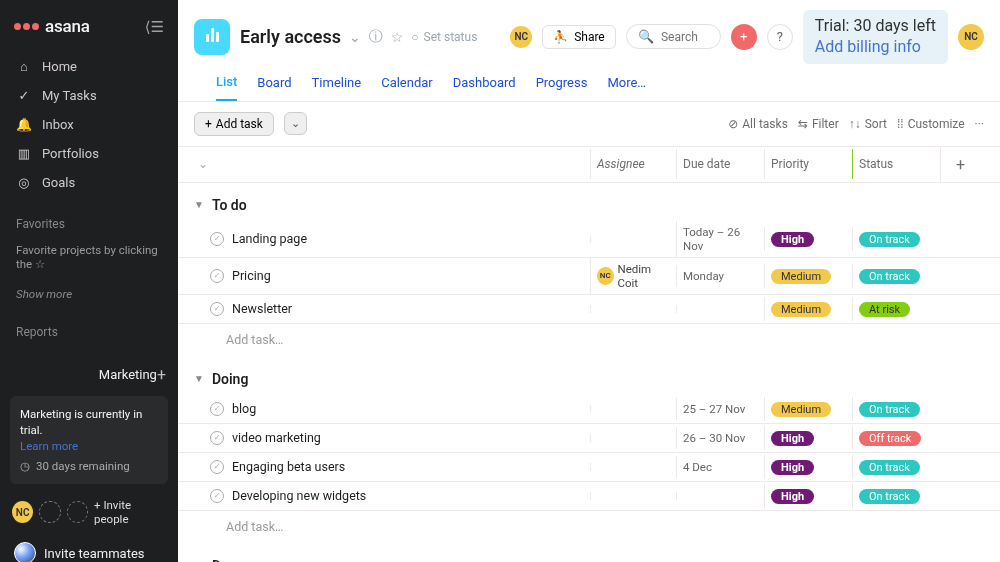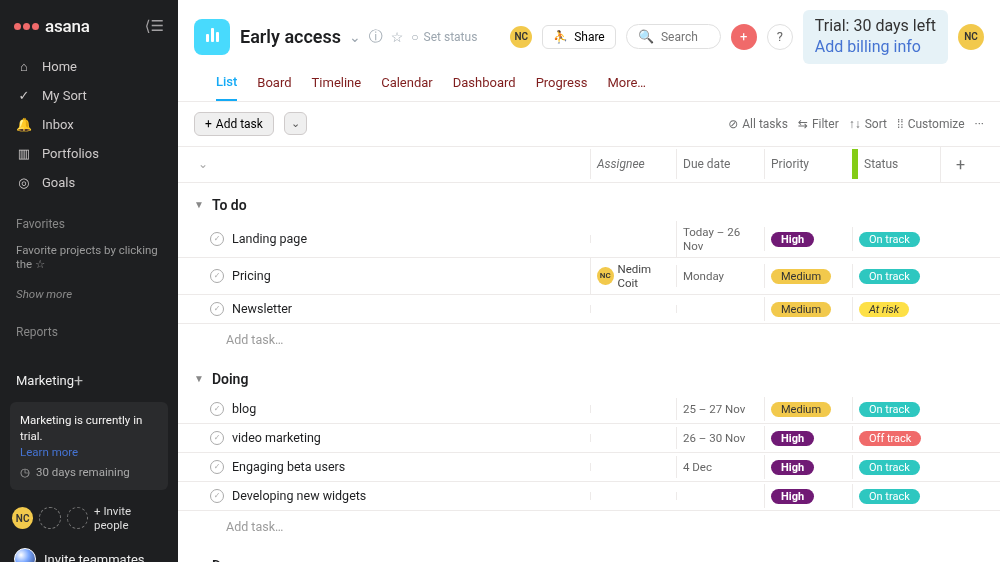--- a/index.html
+++ b/index.html
@@ -1,30 +1,30 @@
 <!DOCTYPE html>
 <html><head>
 <meta charset="utf-8">
 <style>
   * { margin: 0; padding: 0; box-sizing: border-box; font-family: -apple-system, BlinkMacSystemFont, "Segoe UI", Roboto, Helvetica, Arial, sans-serif; }
   body { background: #fff; font-size: 13px; color: #1e1f21; width: 1000px; height: 562px; overflow: hidden; display:flex; }
   .sidebar { width:178px; background:#1e1f21; color:#f5f4f3; display:flex; flex-direction:column; font-size:13px; }
-  .sb-logo { display:flex; align-items:center; justify-content:space-between; padding:16px 14px 10px; }
+  .sb-logo { display:flex; align-items:flex-end; justify-content:space-between; padding:16px 14px 10px; }
   .sb-logo-left { display:flex; align-items:center; gap:6px; }
   .asana-dots { display:flex; gap:2px; }
   .asana-dots span { width:7px; height:7px; border-radius:50%; background:#f06a6a; }
   .asana-name { font-size:17px; font-weight:500; letter-spacing:-0.2px; }
   .collapse-icon { color:#a2a0a2; font-size:15px; }
   .sb-nav { padding:6px 0; }
   .sb-item { display:flex; align-items:center; gap:10px; padding:7px 16px; color:#cfcbcb; cursor:pointer; }
   .sb-icon { width:16px; display:inline-flex; justify-content:center; }
   .sb-section { padding:14px 16px 6px; font-size:12px; color:#878787; }
   .sb-fav { padding:6px 16px; font-size:11.5px; color:#9b9b9b; display:flex; align-items:center; gap:4px; }
   .sb-showmore { padding:10px 16px; font-size:11.5px; color:#8b8b8b;font-style:italic; }
-  .sb-team-row { display:flex; align-items:center; justify-content:flex-start; padding:8px 12px 8px 16px; color:#eee; margin-top:18px; }
+  .sb-team-row { display:flex; align-items:center; justify-content:flex-end; padding:8px 12px 8px 16px; color:#eee; margin-top:12px; }
   .plus-circle { font-size:16px; color:#bbb; }
   .trial-box { margin:4px 10px 8px; background:#2a2b2d; border-radius:6px; padding:10px; font-size:11.5px; line-height:1.4; }
   .trial-learn { color:#4573d2; }
   .trial-remaining { color:#aaa; display:flex; gap:6px; align-items:center; margin-top:4px; }
   .avatar-row { display:flex; align-items:center; gap:6px; padding:6px 12px; }
   .avatar-nc { width:22px; height:22px; border-radius:50%; background:#f2c94c; color:#333; font-size:10px; display:flex; align-items:center; justify-content:center; font-weight:600; }
   .avatar-dashed { width:22px; height:22px; border-radius:50%; border:1px dashed #777; }
   .invite-link { color:#ddd; font-size:11.5px; margin-left:auto; }
   .sb-bottom-invite { display:flex; align-items:center; gap:8px; padding:10px 14px; color:#eee; }
   .orb { width:22px; height:22px; border-radius:50%; background:radial-gradient(circle at 30% 30%, #fff, #7aa7ff 40%, #2a3b6e); border:1px solid #fff; }
@@ -41,56 +41,56 @@
   .search-pill { border:1px solid #e0e0e0; border-radius:16px; padding:4px 12px; width:95px; display:flex; align-items:center; gap:6px; color:#888; }
   .search-pill input { border:none; outline:none; width:55px; font-size:12px; }
   .circle-btn { width:26px; height:26px; border-radius:50%; display:flex; align-items:center; justify-content:center; }
   .circle-red { background:#f06a6a; color:#fff; }
   .circle-border { border:1px solid #e0e0e0; color:#666; }
   .trial-banner { background:#e6f2f7; border-radius:6px; padding:6px 12px; font-size:16px; color:#333; text-align:left; line-height:1.3; }
   .trial-banner .link { color:#4573d2; }
   .corner-avatar { width:26px; height:26px; border-radius:50%; background:#f2c94c; color:#333; font-size:10px; display:flex; align-items:center; justify-content:center; font-weight:600; }
 
   .proj-tabs { display:flex; align-items:center; gap:20px; padding:8px 16px 0 38px; border-bottom:1px solid #edeae9; }
-  .proj-tab { font-size:13px; color:#7f1d1d; padding:2px 0 10px; cursor:pointer; }
+  .proj-tab { font-size:13px; color:#1d4ed8; padding:2px 0 10px; cursor:pointer; }
   .proj-tab.active { color:#14aaf5; border-bottom:2px solid #14aaf5; font-weight:500; }
 
   .toolbar { display:flex; align-items:center; gap:10px; padding:10px 16px; }
   .add-task-btn { border:1px solid #cfcbcb; border-radius:6px; padding:4px 10px; font-size:12px; display:flex; align-items:center; gap:4px; }
   .add-task-caret { border:1px solid #cfcbcb; border-radius:6px; padding:4px 6px; font-size:11px; color:#555; }
   .tb-spacer { flex:1; }
   .tb-ctrl { color:#6d6e6f; font-size:12px; display:flex; align-items:center; gap:4px; }
 
   .cols-header { display:flex; align-items:center; border-top:1px solid #edeae9; border-bottom:1px solid #edeae9; font-size:12px; color:#6d6e6f; padding-left:16px; }
   .col-task { flex:0 0 396px; padding:8px 0; }
   .col-assignee { flex:0 0 86px; padding:8px 6px; border-left:1px solid #edeae9;font-style:italic; }
   .col-due { flex:0 0 88px; padding:8px 6px; border-left:1px solid #edeae9; }
   .col-pri { flex:0 0 88px; padding:8px 6px; border-left:1px solid #edeae9; }
-  .col-stat { flex:0 0 88px; padding:8px 6px; border-left:6px solid #84cc16; }
+  .col-stat { flex:0 0 88px; padding:8px 6px; border-left:1px solid #84cc16; }
   .col-add { flex:0 0 40px; padding:8px 6px; border-left:1px solid #edeae9; text-align:center; font-size:16px; }
   .task-caret-col { width:18px; text-align:center; font-size:12px; color:#aaa; }
 
   .section-hdr { display:flex; align-items:center; gap:8px; padding:14px 0 8px 16px; font-weight:600; font-size:14px; }
   .section-hdr .caret { color:#888; font-size:10px; }
 
   .row { display:flex; align-items:center; border-bottom:1px solid #edeae9; font-size:12.5px; padding-left:16px; min-height:29px; }
   .cell-task-wrap { flex:0 0 396px; display:flex; align-items:center; gap:8px; padding:4px 0 4px 16px; }
   .check-circle { width:14px; height:14px; border:1.2px solid #aaa; border-radius:50%; display:inline-flex; align-items:center; justify-content:center; flex-shrink:0; }
   .check-circle::after { content:"✓"; font-size:8px; color:#aaa; }
   .cell-assignee { flex:0 0 86px; border-left:1px solid #edeae9; padding:4px 6px; display:flex; align-items:center; gap:4px; color:#444; font-size:11.5px; }
   .cell-due { flex:0 0 88px; border-left:1px solid #edeae9; padding:4px 6px; color:#666; font-size:11.5px; }
   .cell-pri { flex:0 0 88px; border-left:1px solid #edeae9; padding:4px 6px; }
   .cell-stat { flex:0 0 88px; border-left:1px solid #edeae9; padding:4px 6px; }
   .cell-blank { flex:0 0 40px; border-left:1px solid #edeae9; }
 
   .pill { padding:1px 10px; border-radius:10px; font-size:11px; color:#fff; display:inline-block; }
   .pri-High { background:#701a75;font-weight:bold; }
   .pri-Medium { background:#f2c94c; color:#333; }
   .stat-On-track { background:#2ec7c0; }
-  .stat-At-risk { background:#fde047; color:#333;font-style:italic; }
+  .stat-At-risk { background:#84cc16; color:#333; }
   .stat-Off-track { background:#f06a6a; }
 
   .addtask-ghost { padding:8px 0 10px 48px; color:#9b9b9b; font-size:12.5px; }
   .mini-avatar { width:18px; height:18px; border-radius:50%; background:#f2c94c; color:#333; font-size:8px; display:flex; align-items:center; justify-content:center; font-weight:600; }
 </style>
 </head>
 <body>
 
 <div class="sidebar">
   <div class="sb-logo">
@@ -105,21 +105,21 @@
     <span class="collapse-icon">⟨☰</span>
   </div>
 
   <div class="sb-nav" id="sb-nav">
       <div class="sb-item">
         <span class="sb-icon">⌂</span>
         <span>Home</span>
       </div>
       <div class="sb-item">
         <span class="sb-icon">✓</span>
-        <span>My Sort</span>
+        <span>My Tasks</span>
       </div>
       <div class="sb-item">
         <span class="sb-icon">🔔</span>
         <span>Inbox</span>
       </div>
       <div class="sb-item">
         <span class="sb-icon">▥</span>
         <span>Portfolios</span>
       </div>
       <div class="sb-item">

